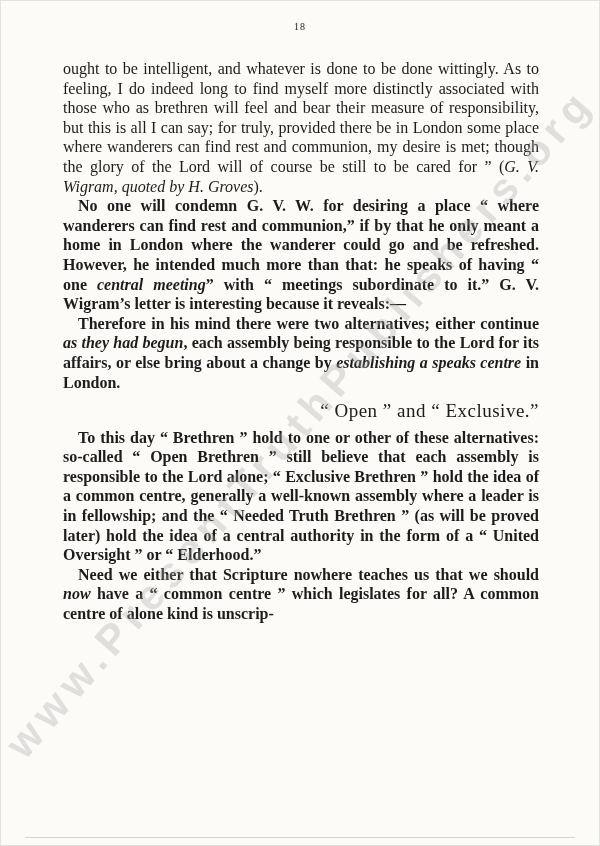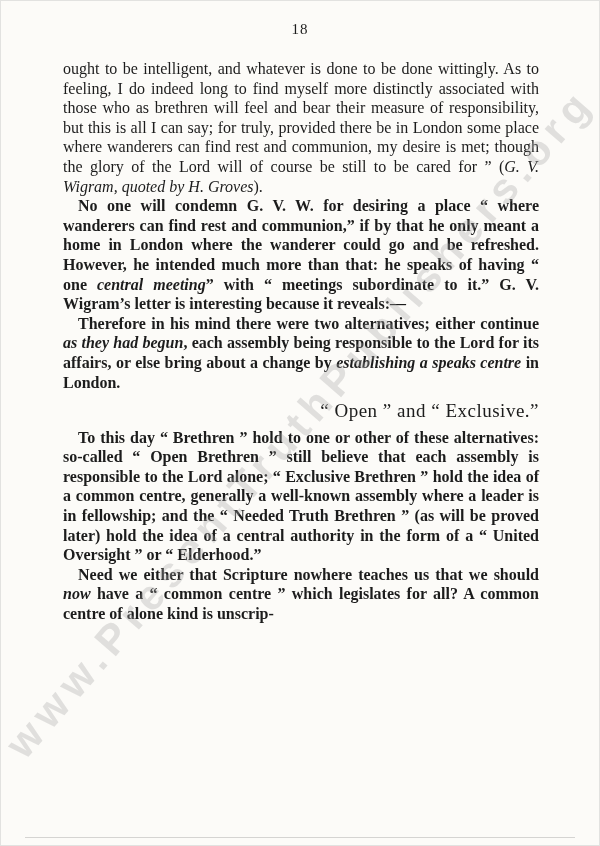--- a/index.html
+++ b/index.html
@@ -18,21 +18,21 @@
     overflow: hidden;
     box-sizing: border-box;
     border: 1px solid #e2e2e0;
   }
   .page-number {
     position: absolute;
     top: 20px;
     left: 0;
     right: 0;
     text-align: center;
-    font-size: 15px;
+    font-size: 10px;
     letter-spacing: 1px;
   }
   .text-body {
     position: absolute;
     top: 58px;
     left: 62px;
     right: 60px;
     font-size: 16px;
     line-height: 19.6px;
     text-align: justify;

